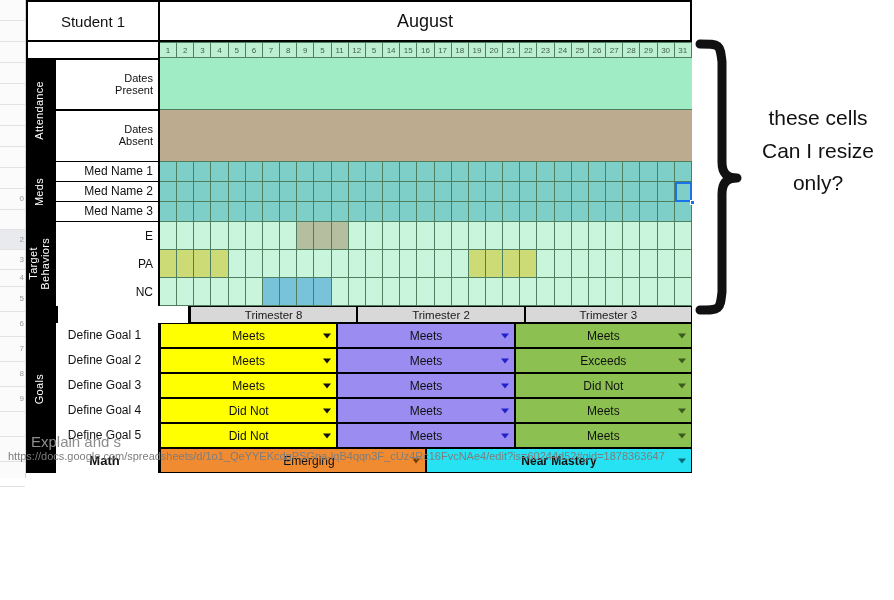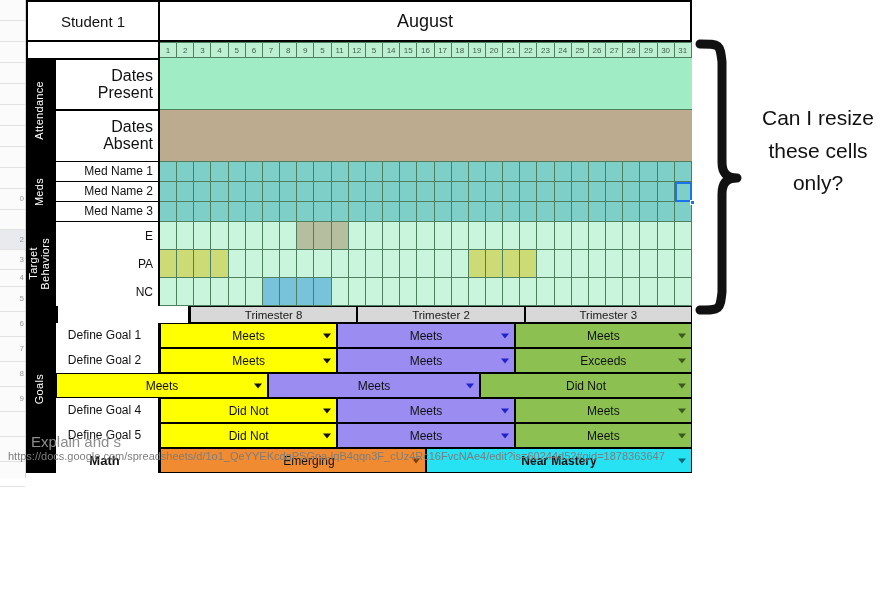--- a/index.html
+++ b/index.html
@@ -49,21 +49,21 @@
   }
 
   .rowlabel {
     flex: 0 0 104px; width: 104px;
     background: #fff; color: #111;
     display: flex; align-items: center; justify-content: flex-end;
     padding-right: 5px; font-size: 12px; text-align: right;
     border-bottom: 1px solid #000; line-height: 1.05;
     white-space: pre-line;
   }
-  .rowlabel.tall { font-size: 16px; }
+  .rowlabel.tall { font-size: 11px; }
 
   
   .days { display: flex; flex: 1 1 auto; }
   .daycell {
     flex: 1 1 0; min-width: 0;
     border-right: 1px solid #4e7f5e;
     border-bottom: 1px solid #4e7f5e;
     background: #bdf0d3;
     display: flex; align-items: center; justify-content: center;
     font-size: 9px; color: #36543f;
@@ -512,20 +512,21 @@
               <div class="gcell" style="background: rgb(154, 140, 240);">
                 <span>Meets</span>
                 <span class="arrow" style="border-top: 5px solid rgb(34, 34, 204);"></span>
               </div>
               <div class="gcell" style="background: rgb(140, 193, 82);">
                 <span>Exceeds</span>
                 <span class="arrow" style="border-top: 5px solid rgb(61, 90, 30);"></span>
               </div>
             </div>
             <div class="row goal-row" style="height: 25px;">
+              <div class="rowlabel" style="justify-content: center; border-right: 2px solid rgb(0, 0, 0); border-bottom: 0px; font-size: 12px; font-weight: 400;">Define Goal 3</div>
               <div class="gcell" style="background: rgb(255, 255, 0);">
                 <span>Meets</span>
                 <span class="arrow" style="border-top: 5px solid rgb(17, 17, 17);"></span>
               </div>
               <div class="gcell" style="background: rgb(154, 140, 240);">
                 <span>Meets</span>
                 <span class="arrow" style="border-top: 5px solid rgb(34, 34, 204);"></span>
               </div>
               <div class="gcell" style="background: rgb(140, 193, 82);">
                 <span>Did Not</span>
@@ -584,19 +585,19 @@
 
   <div class="ov-text" id="ovtext" style="left:14px; top:433px;">Explain and s</div>
   <div class="ov-url" id="ovurl" style="left:8px; top:450px;">https://docs.google.com/spreadsheets/d/1o1_QeYYEKcdgPSGna-lqB4qqn3F_cUz4Rc16FvcNAe4/edit?is=60244d52#gid=1878363647</div>
 
   <svg class="brace" style="left:690px; top:36px;" width="60" height="282" viewBox="0 0 60 282">
     <path d="M10 8 C 30 8, 30 8, 32 26 L 32 126 C 32 138, 38 142, 47 142
              C 38 142, 32 146, 32 158 L 32 256 C 30 274, 30 274, 10 274" fill="none" stroke="#111" stroke-width="9" stroke-linecap="round" stroke-linejoin="round"></path>
   </svg>
 
   <div class="annot" style="left:744px; top:102px; width:148px;">
+    <div>these cells</div>
     <div>Can I resize</div>
-    <div>these cells</div>
     <div>only?</div>
   </div>
 
 
 </div>
 
 </body></html>

